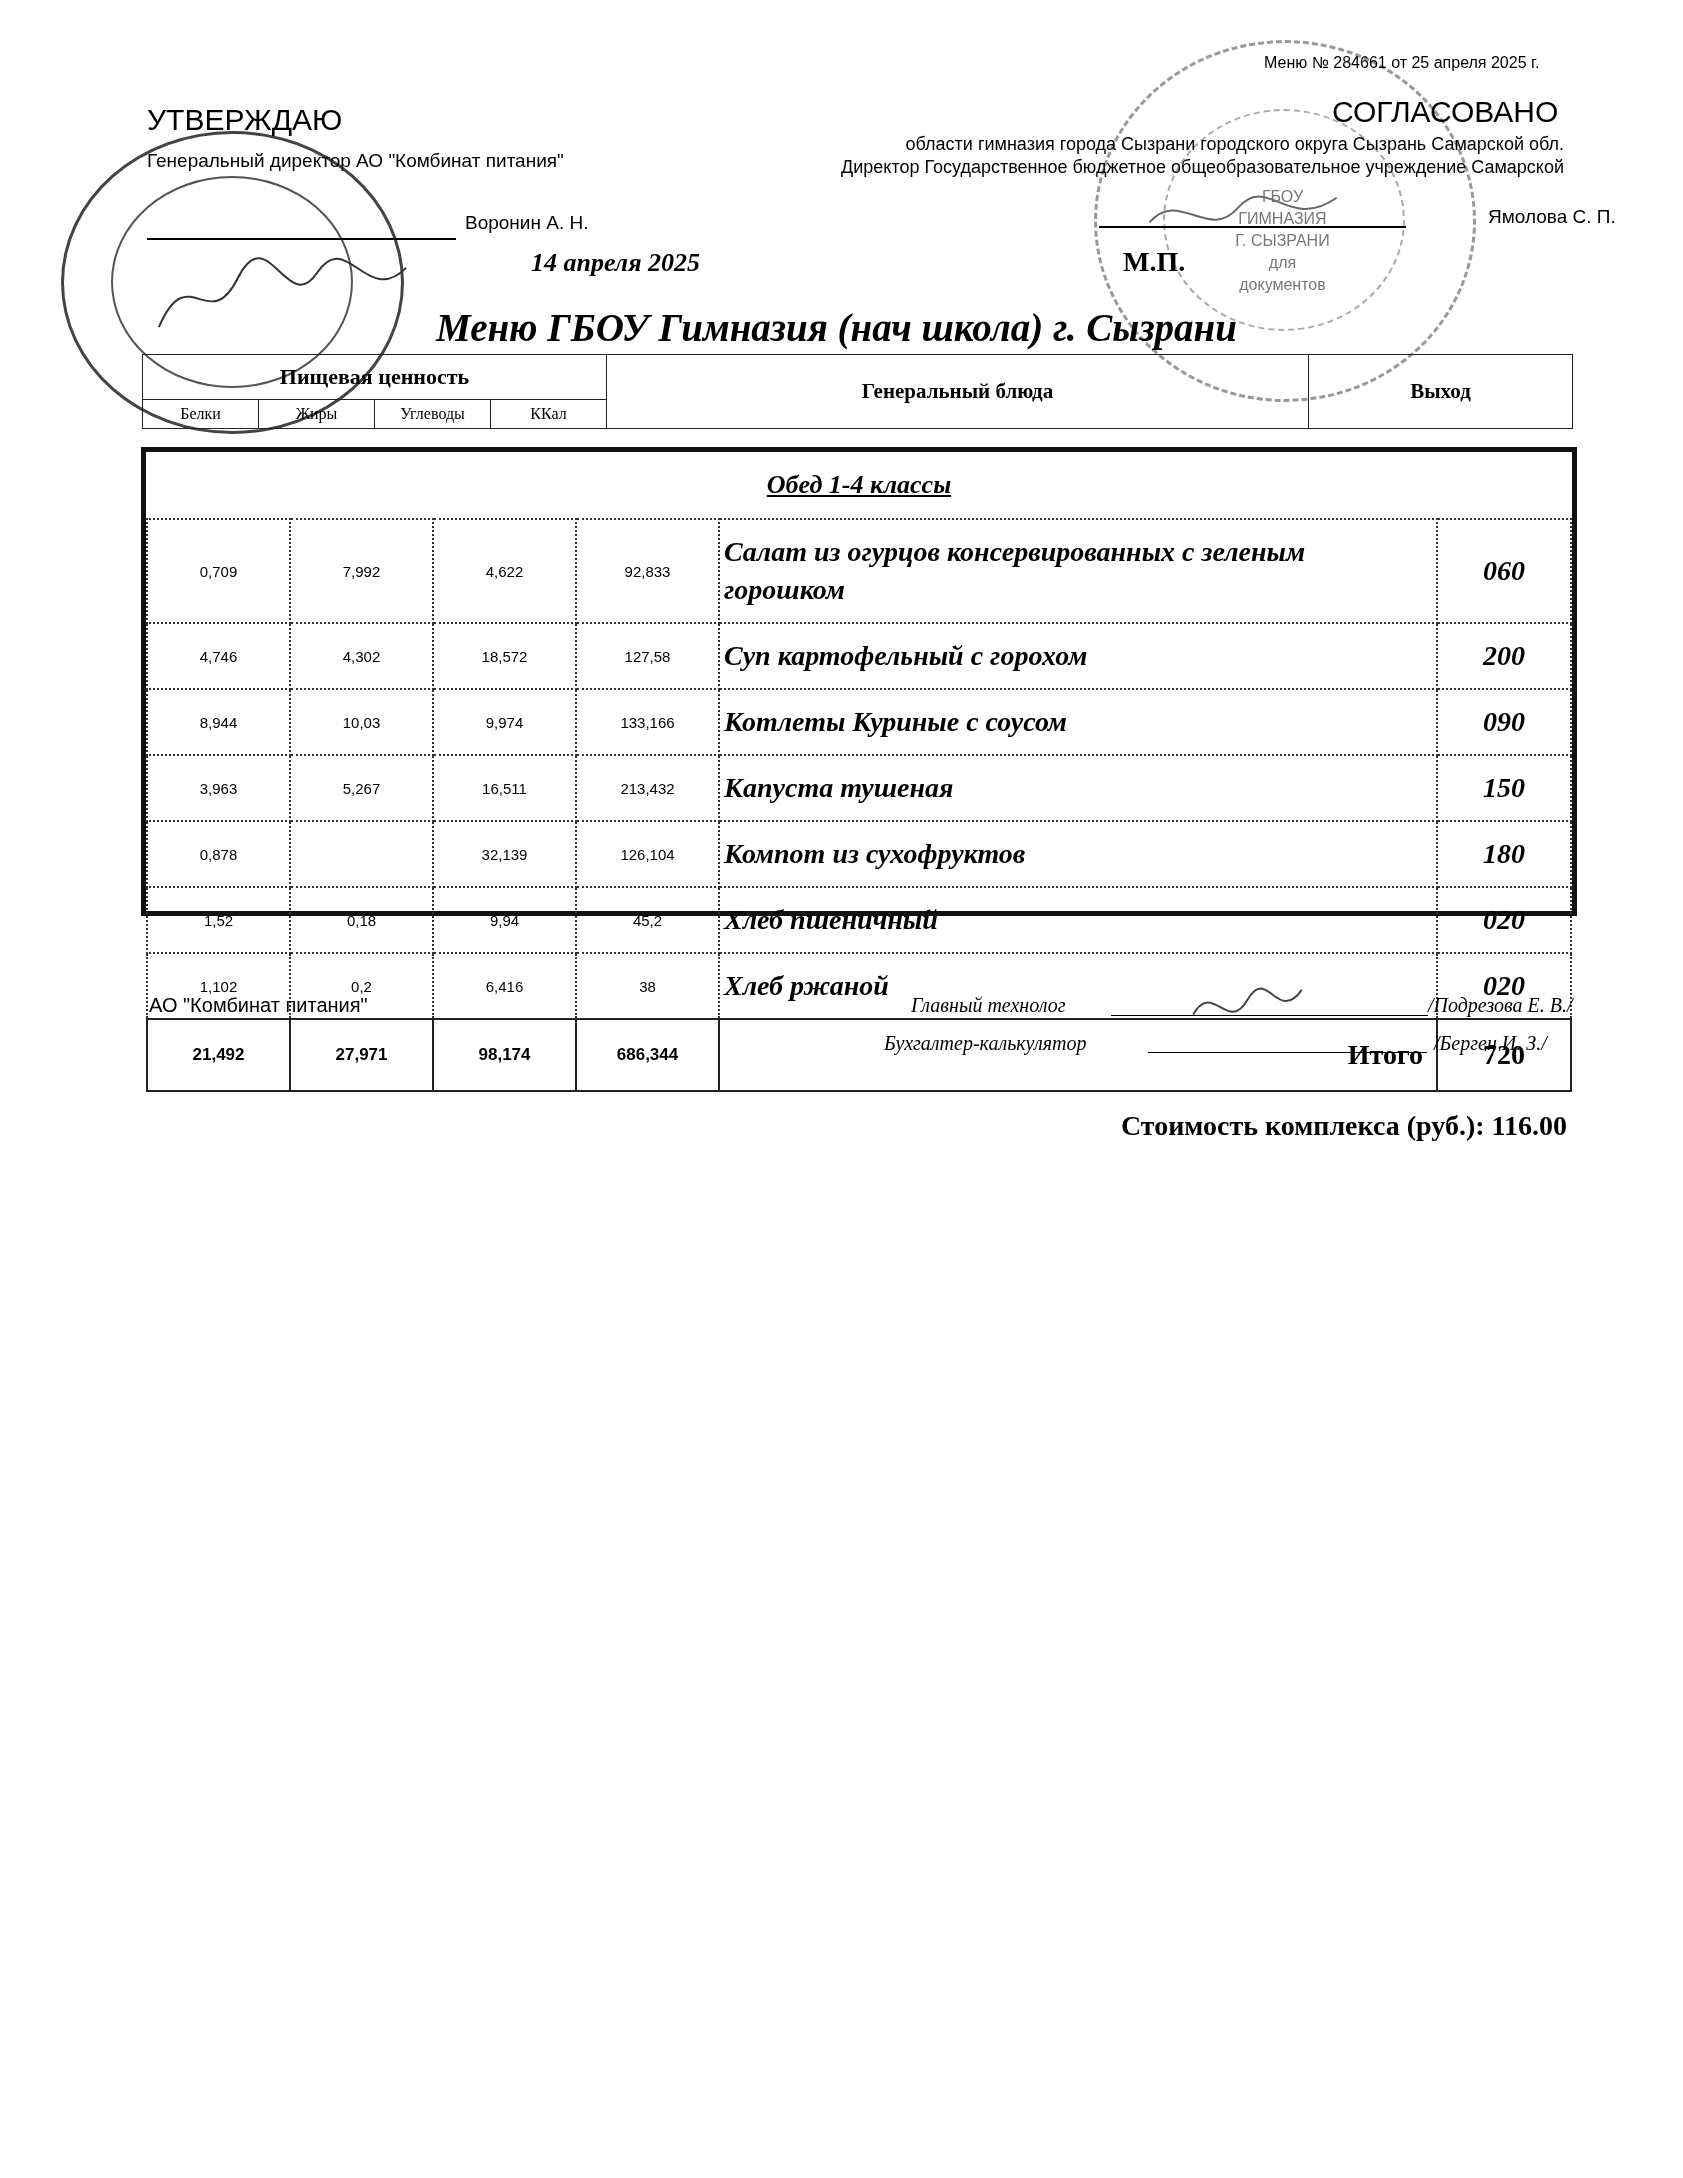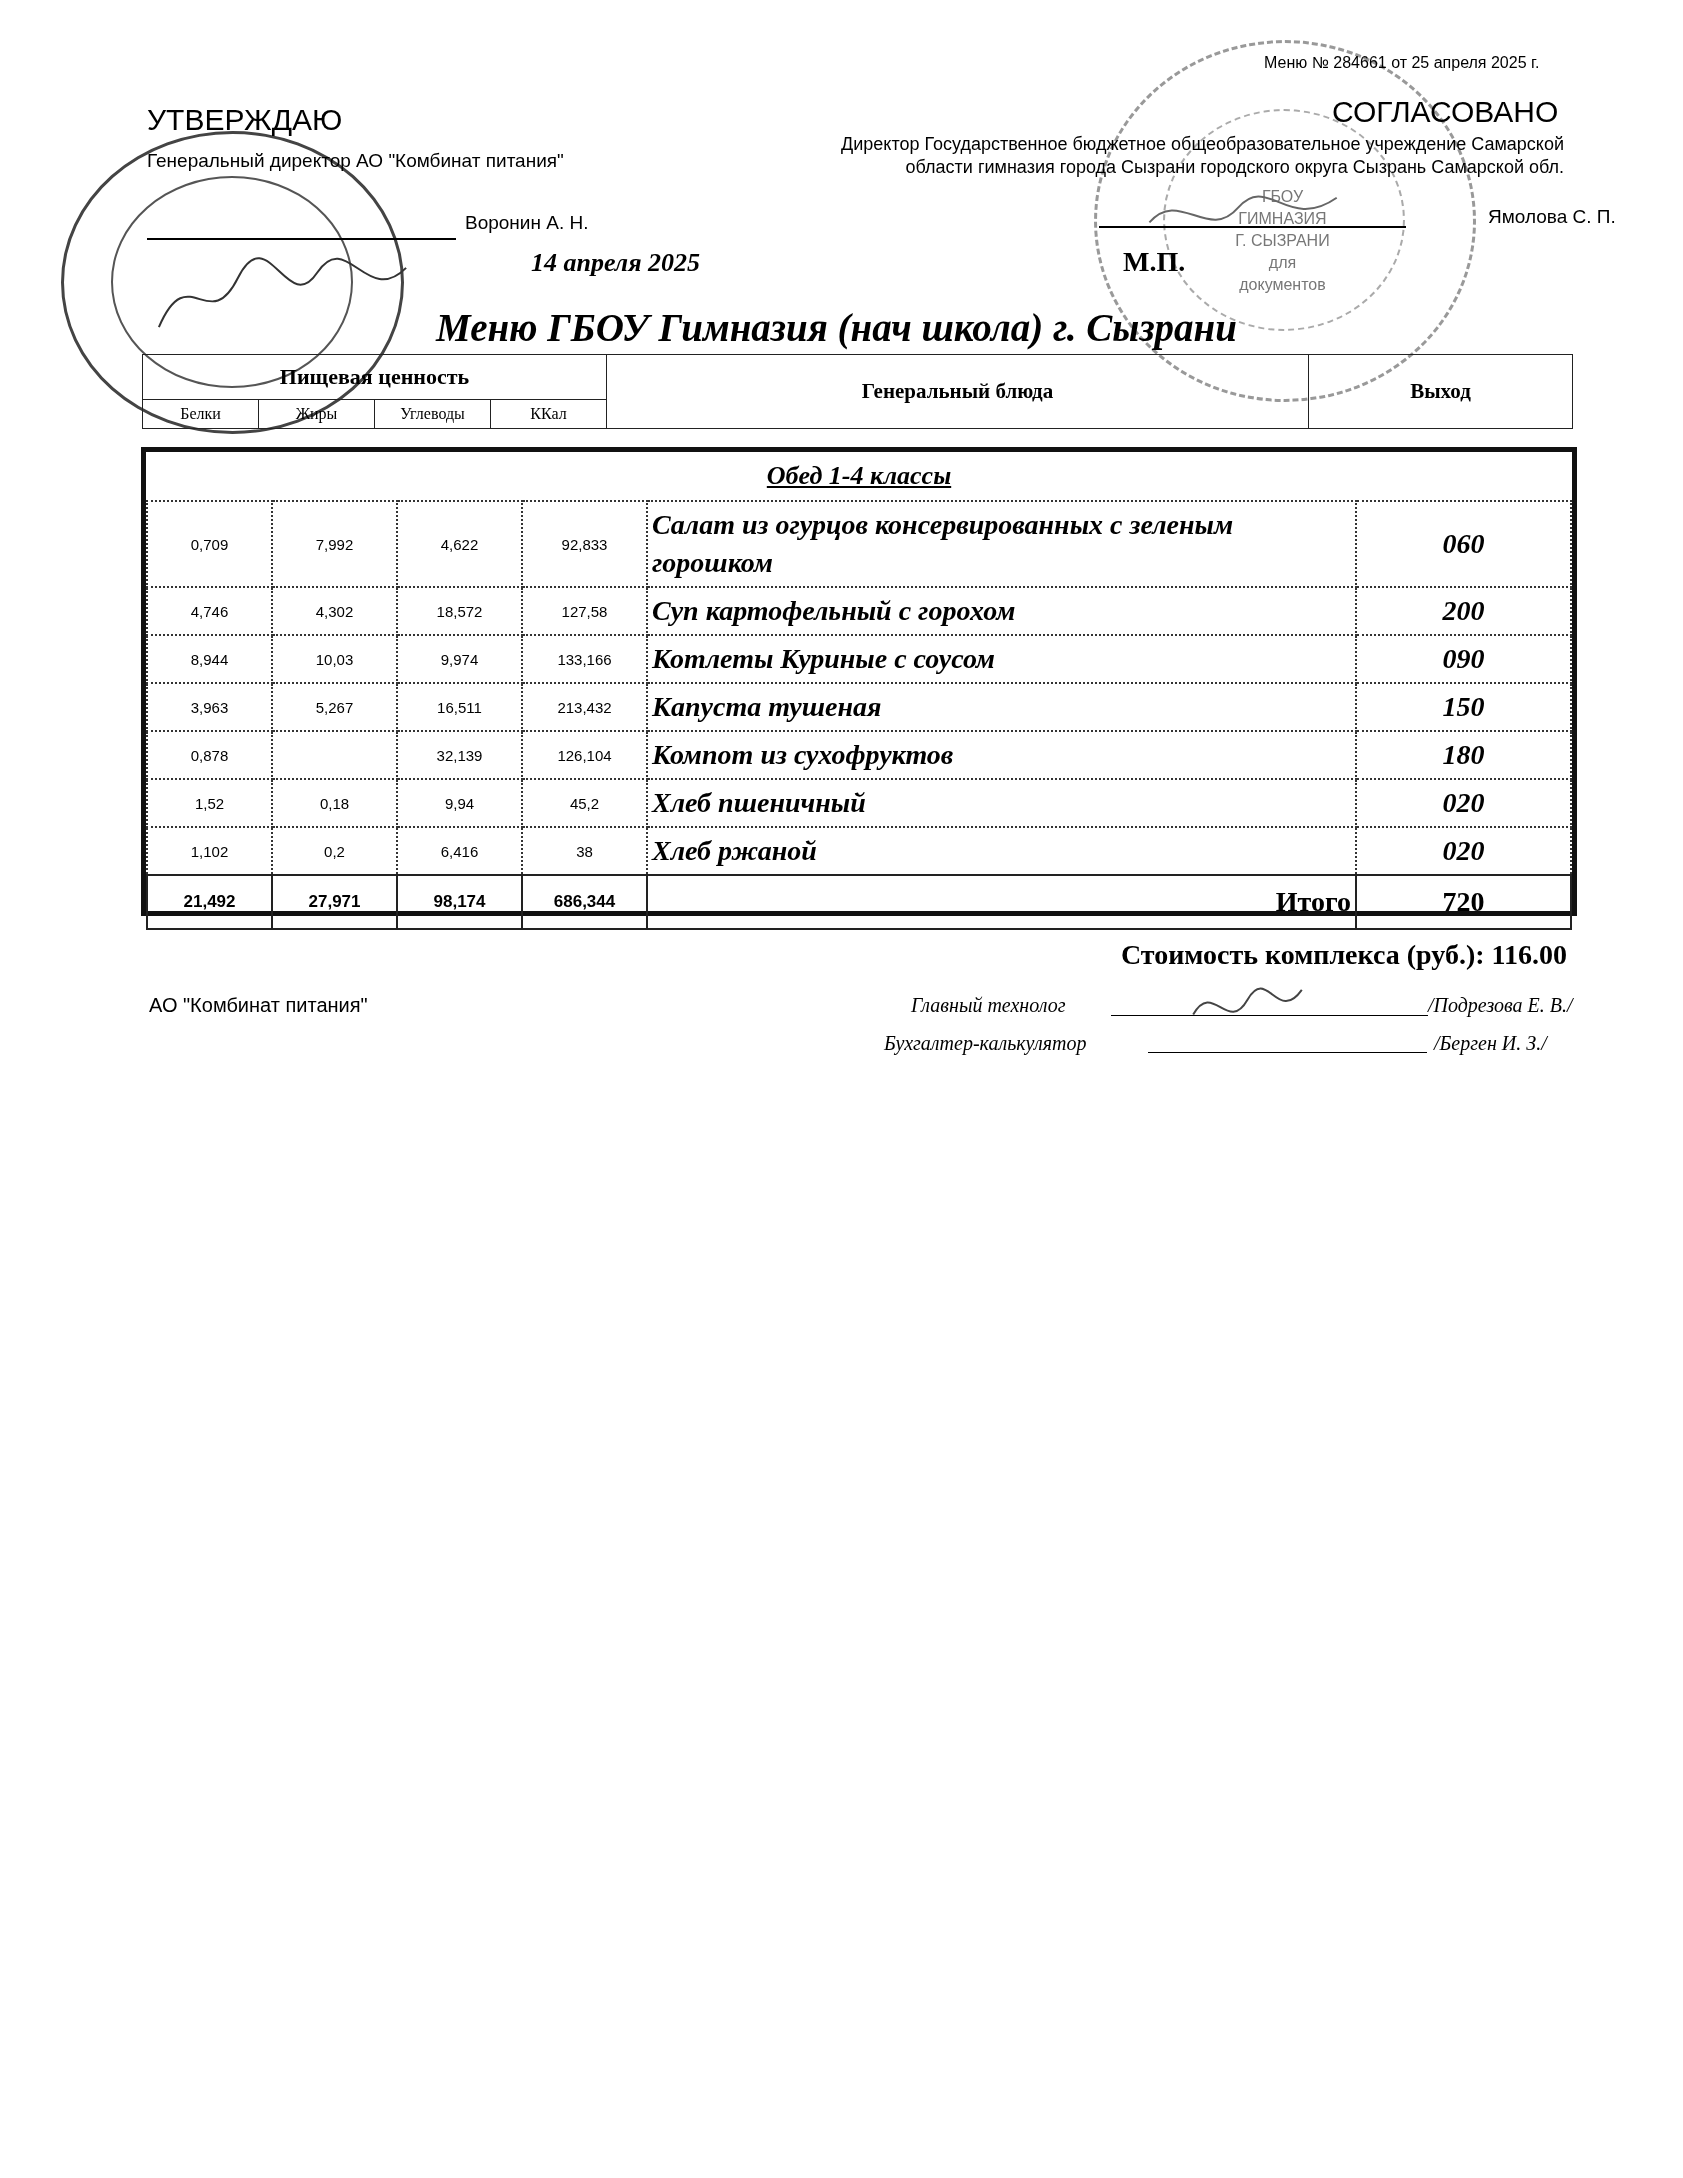--- a/index.html
+++ b/index.html
@@ -31,21 +31,21 @@
     table { border-collapse: collapse; }
     #header-table table { width: 100%; height: 100%; }
     #header-table td { border: 1.5px solid #222; text-align: center; vertical-align: middle; padding: 0; }
     .hdr-group { font-family: "Liberation Serif", serif; font-weight: bold; font-size: 22px; height: 44px; }
     .hdr-sub { font-family: "Liberation Serif", serif; font-size: 16px; height: 28px; }
     .hdr-big { font-family: "Liberation Serif", serif; font-weight: bold; font-size: 21px; }
 
     
     #main-box { left: 141px; top: 447px; width: 1436px; height: 469px; border: 5px solid #111; box-sizing: border-box; }
     #main-table { width: 100%; }
-    #main-table td { padding: 4px; vertical-align: middle; }
+    #main-table td { padding: 13px; vertical-align: middle; }
     .sec-title { text-align: center; font-family: "Liberation Serif", serif; font-style: italic; font-weight: bold; font-size: 26px; text-decoration: underline; height: 40px; }
     .num { width: 115px; text-align: center; font-family: "Liberation Sans", sans-serif; font-size: 15px; border: 2px dotted #333; }
     .dish { width: 699px; font-family: "Liberation Serif", serif; font-style: italic; font-weight: bold; font-size: 28px; line-height: 38px; border: 2px dotted #333; padding-left: 4px !important; }
     .yield { text-align: center; font-family: "Liberation Serif", serif; font-style: italic; font-weight: bold; font-size: 28px; border: 2px dotted #333; }
     .row-std { height: 42px; }
     .row-tall { height: 77px; }
     .tot td { border: 2px solid #222 !important; height: 44px; }
     .tot .num { font-weight: bold; font-size: 17px; }
     .tot .dish { text-align: right; font-style: normal; font-size: 28px; padding-right: 6px; }
     .tot .yield { font-style: normal; }
@@ -97,22 +97,22 @@
 
 <div class="abs sans" id="approve-title">УТВЕРЖДАЮ</div>
 <div class="abs sans" id="approve-position">Генеральный директор АО "Комбинат питания"</div>
 <div class="abs" id="approve-sign-line"></div>
 <div class="abs sans" id="approve-name">Воронин А. Н.</div>
 <div class="abs serif" id="approve-date">14 апреля 2025</div>
 
 <div class="abs sans" id="menu-number">Меню № 284661 от 25 апреля 2025 г.</div>
 <div class="abs sans" id="agreed-title">СОГЛАСОВАНО</div>
 <div class="abs sans" id="agreed-position">
+  <div>области гимназия города Сызрани городского округа Сызрань Самарской обл.</div>
   <div>Директор Государственное бюджетное общеобразовательное учреждение Самарской</div>
-  <div>области гимназия города Сызрани городского округа Сызрань Самарской обл.</div>
 </div>
 <div class="abs" id="agreed-sign-line"></div>
 <div class="abs sans" id="agreed-name">Ямолова С. П.</div>
 <div class="abs serif" id="stamp-place">М.П.</div>
 
 <div class="abs serif" id="menu-title">Меню ГБОУ  Гимназия (нач школа) г. Сызрани</div>
 
 <div class="abs" id="header-table">
   <table>
     <tbody>

